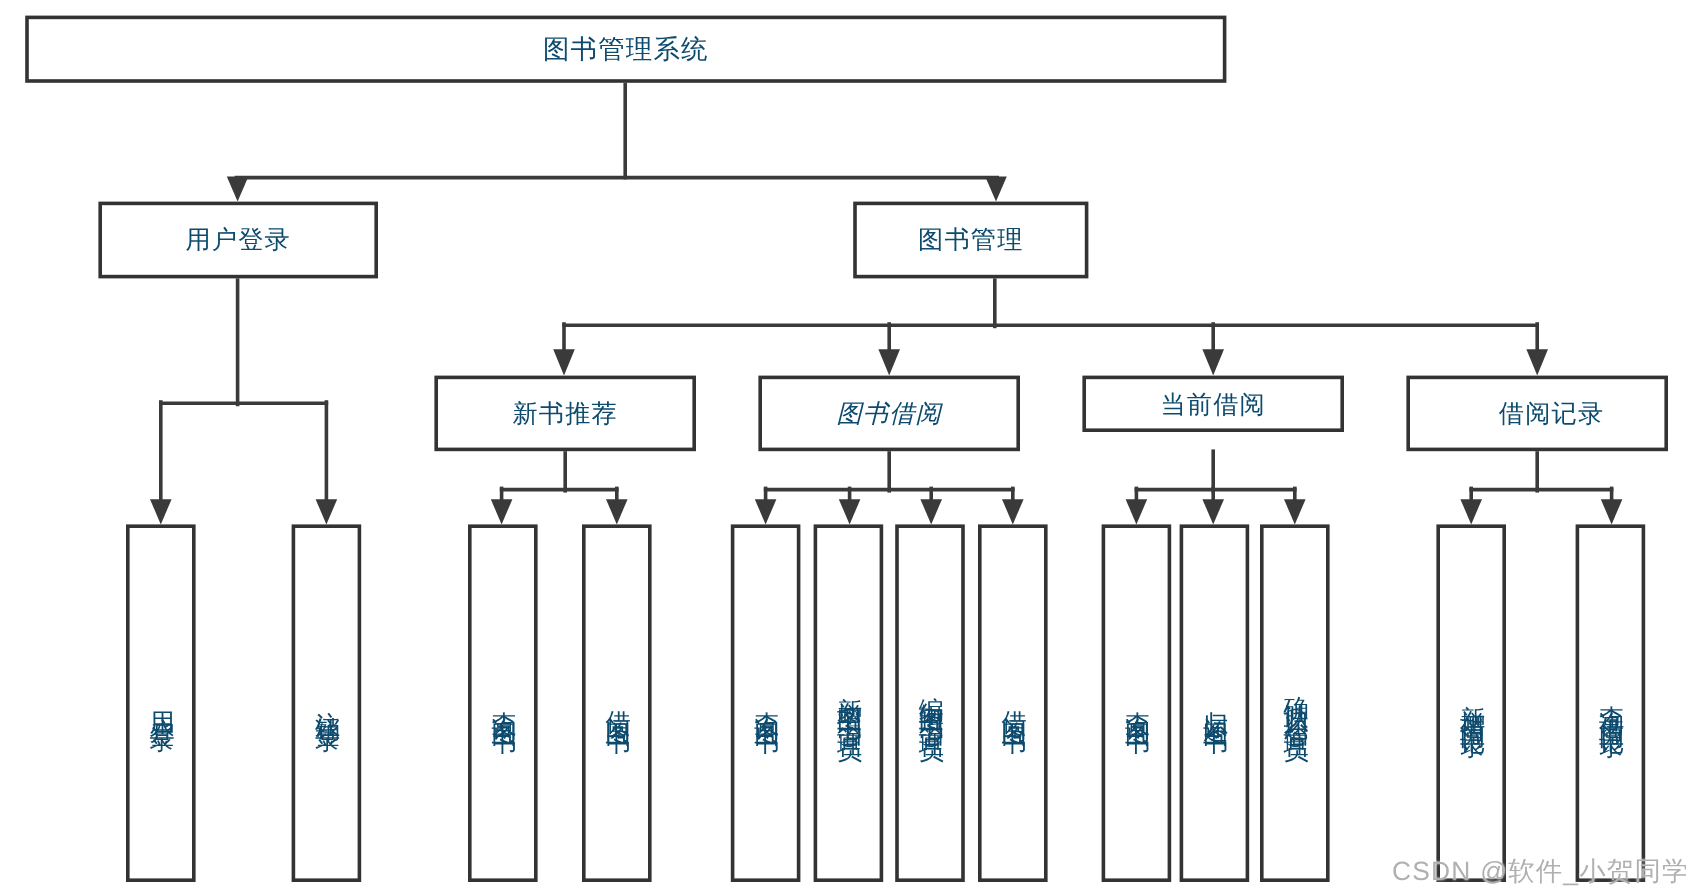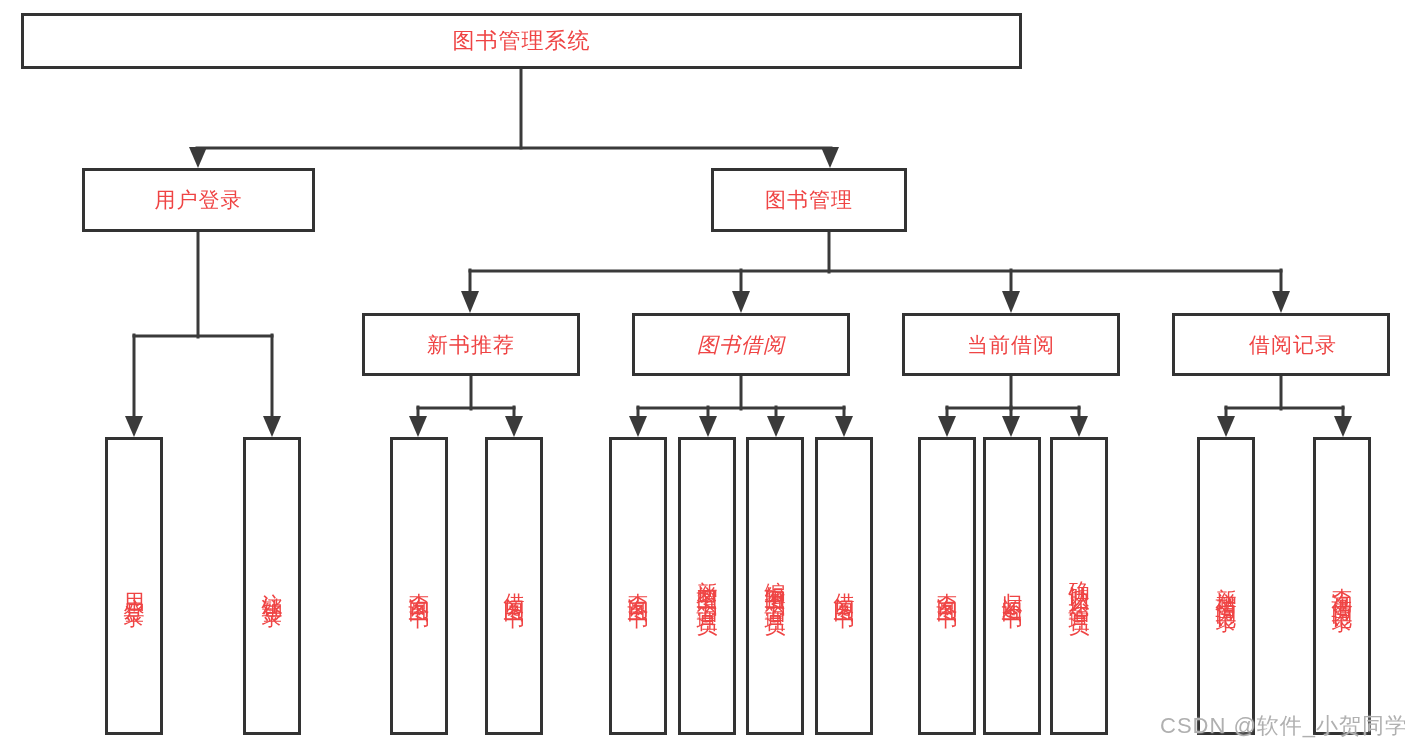--- a/index.html
+++ b/index.html
@@ -17,39 +17,39 @@
     width: 1405px; height: 747px;
   }
   .node {
     position: absolute;
     box-sizing: border-box;
     border: 3px solid #333333;
     background: #ffffff;
     display: flex;
     align-items: center;
     justify-content: center;
-    color: #ef4444;
+    color: #0c4a6e;
     font-size: 21px;
     letter-spacing: 1px;
   }
   .node.root { font-size: 22px; }
   .leaf span {
     writing-mode: vertical-rl;
     text-orientation: mixed;
     letter-spacing: 5px;
     line-height: 1.15;
     white-space: nowrap;
   }
   
   .n-root { left: 21px;  top: 13px;  width: 1001px; height: 56px; }
   .n-l2a  { left: 82px;  top: 168px; width: 233px;  height: 64px; }
   .n-l2b  { left: 711px; top: 168px; width: 196px;  height: 64px; }
   .n-l3a  { left: 362px;  top: 313px; width: 218px; height: 63px; }
   .n-l3b  { left: 632px;  top: 313px; width: 218px; height: 63px; font-style: italic; }
-  .n-l3c  { left: 902px;  top: 313px; width: 218px; height: 63px; }
+  .n-l3c  { left: 902px;  top: 313px; width: 218px; height: 47px; }
   .n-l3d  { left: 1172px; top: 313px; width: 218px; height: 63px; padding-left: 24px; }
   .leaf   { top: 437px; width: 58px; height: 298px; }
   .n-f1  { left: 105px; }
   .n-f2  { left: 243px; }
   .n-f3  { left: 390px; }
   .n-f4  { left: 485px; }
   .n-f5  { left: 609px; }
   .n-f6  { left: 678px; }
   .n-f7  { left: 746px; }
   .n-f8  { left: 815px; }

